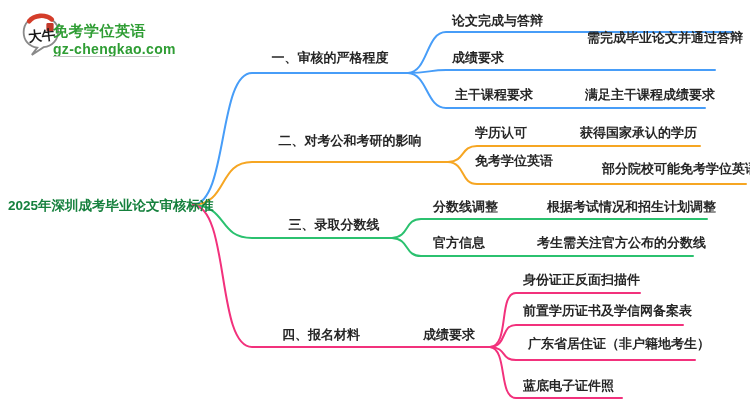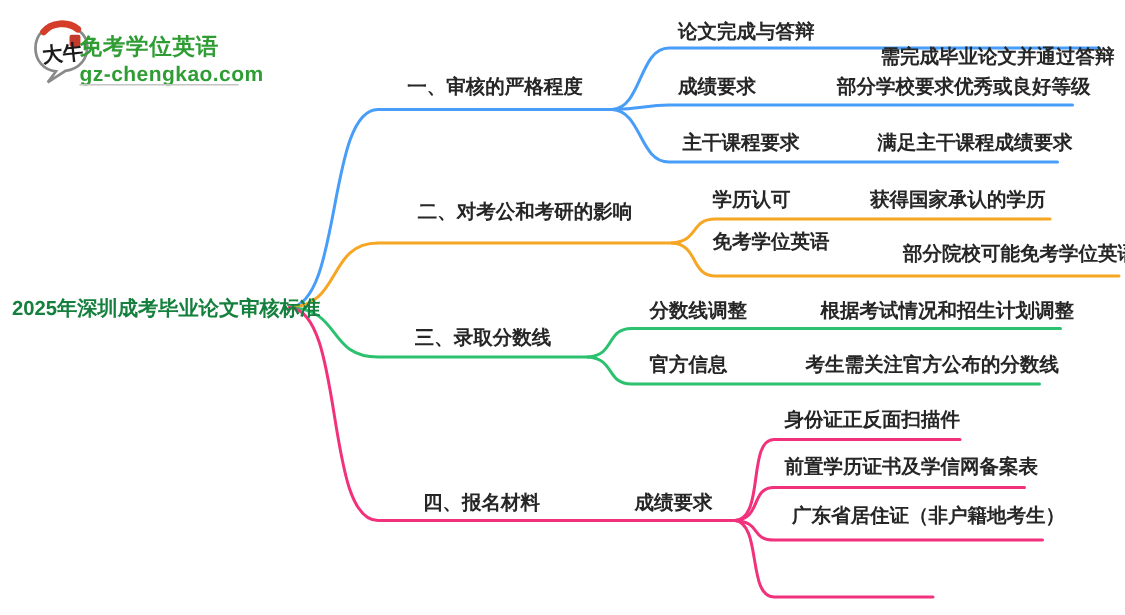--- a/index.html
+++ b/index.html
@@ -21,21 +21,21 @@
   #b1c1-leaf{left:587px;top:30px;}
   #b1c2-label{left:452px;top:50px;}
   #b1c2-leaf{left:558px;top:50px;}
   #b1c3-label{left:455px;top:87px;}
   #b1c3-leaf{left:585px;top:87px;}
   #b2-label{left:252px;top:133px;width:196px;}
   #b2c1-label{left:475px;top:125px;}
   #b2c1-leaf{left:580px;top:125px;}
   #b2c2-label{left:475px;top:153px;}
   #b2c2-leaf{left:602px;top:161px;}
-  #b3-label{left:252px;top:217px;width:140px;}
+  #b3-label{left:264px;top:217px;width:140px;}
   #b3c1-label{left:433px;top:199px;}
   #b3c1-leaf{left:547px;top:199px;}
   #b3c2-label{left:433px;top:235px;}
   #b3c2-leaf{left:537px;top:235px;}
   #b4-label{left:282px;top:327px;}
   #b4-sub{left:423px;top:327px;}
   #b4c1-leaf{left:523px;top:272px;}
   #b4c2-leaf{left:523px;top:303px;}
   #b4c3-leaf{left:528px;top:336px;}
   #b4c4-leaf{left:523px;top:378px;}
@@ -103,35 +103,35 @@
     <div class="logo-domain">gz-chengkao.com</div>
     <div class="logo-underline"></div>
   </div>
 
   <div class="node central" id="central">2025年深圳成考毕业论文审核标准</div>
 
   <div class="node centered" id="b1-label">一、审核的严格程度</div>
   <div class="node" id="b1c1-label">论文完成与答辩</div>
   <div class="node" id="b1c1-leaf">需完成毕业论文并通过答辩</div>
   <div class="node" id="b1c2-label">成绩要求</div>
-  <div class="node" id="b1c2-leaf">部分学校要求优秀或良好等级</div>
   <div class="node" id="b1c3-label">主干课程要求</div>
   <div class="node" id="b1c3-leaf">满足主干课程成绩要求</div>
 
   <div class="node centered" id="b2-label">二、对考公和考研的影响</div>
   <div class="node" id="b2c1-label">学历认可</div>
   <div class="node" id="b2c1-leaf">获得国家承认的学历</div>
   <div class="node" id="b2c2-label">免考学位英语</div>
   <div class="node" id="b2c2-leaf">部分院校可能免考学位英语</div>
 
   <div class="node centered" id="b3-label">三、录取分数线</div>
   <div class="node" id="b3c1-label">分数线调整</div>
   <div class="node" id="b3c1-leaf">根据考试情况和招生计划调整</div>
   <div class="node" id="b3c2-label">官方信息</div>
   <div class="node" id="b3c2-leaf">考生需关注官方公布的分数线</div>
 
   <div class="node" id="b4-label">四、报名材料</div>
   <div class="node" id="b4-sub">成绩要求</div>
   <div class="node" id="b4c1-leaf">身份证正反面扫描件</div>
   <div class="node" id="b4c2-leaf">前置学历证书及学信网备案表</div>
   <div class="node" id="b4c3-leaf">广东省居住证（非户籍地考生）</div>
+  <div class="node" id="b4c4-leaf">蓝底电子证件照</div>
 
 </div>
 
 </body></html>

